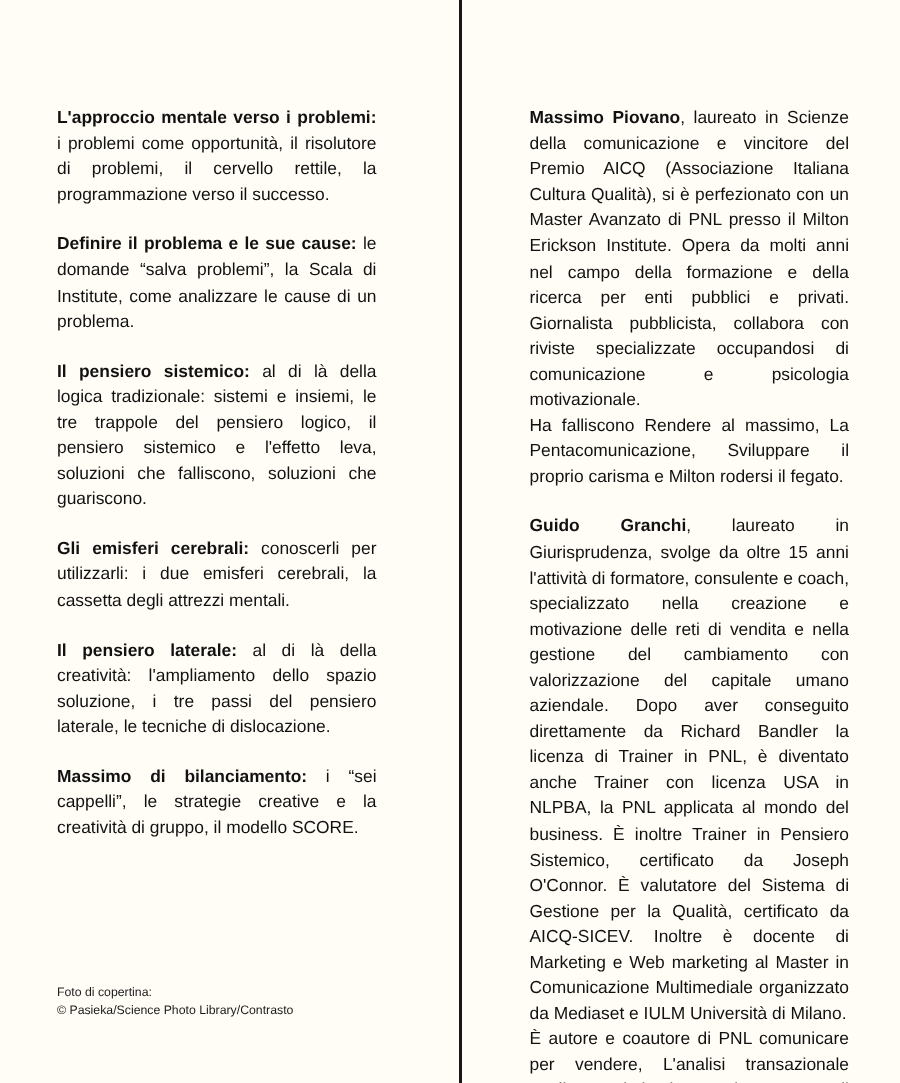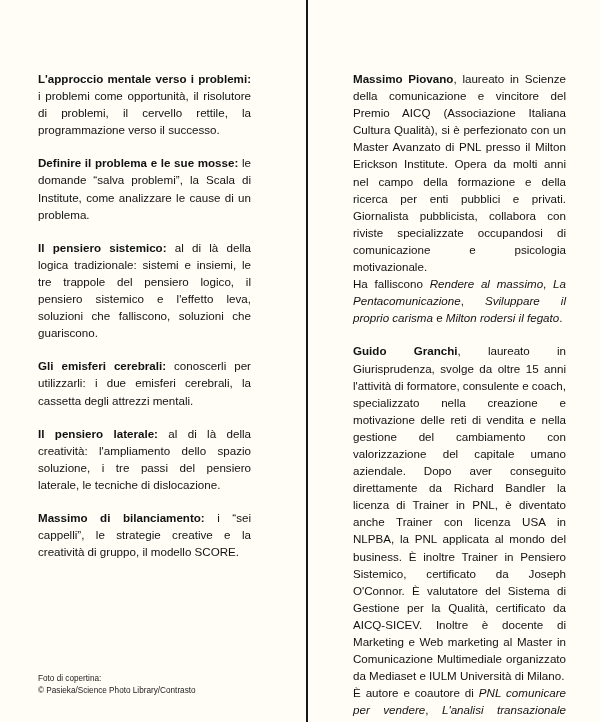--- a/index.html
+++ b/index.html
@@ -50,29 +50,28 @@
     margin: 0 0 16px 0;
     text-align: justify;
   }
   .para:last-child {
     margin-bottom: 0;
   }
   .lead {
     font-weight: bold;
   }
   .title-it {
-    font-style: italic;
   }
   .tight {
     margin-bottom: 0;
   }
   .credit {
     position: absolute;
     left: 38px;
-    top: 673px;
+    top: 656px;
     width: 250px;
     font-size: 8.2px;
     line-height: 11.5px;
     color: #1a1a1a;
     text-align: left;
   }
   .credit div {
     white-space: nowrap;
   }
 </style>
@@ -81,21 +80,21 @@
 
 <div class="page">
 
   <div class="divider"></div>
 
   <div class="col col-left">
 
     <p class="para"><span class="lead">L'approccio mentale verso i problemi:</span><span> i problemi come opportunità, il risolutore di problemi, il cervello rettile, la programmazione verso il successo.</span></p>
 
 
-    <p class="para"><span class="lead">Definire il problema e le sue mosse:</span><span> le domande “salva problemi”, la Scala di Institute, come analizzare le cause di un problema.</span></p>
+    <p class="para"><span class="lead">Definire il problema e le sue cause:</span><span> le domande “salva problemi”, la Scala di Institute, come analizzare le cause di un problema.</span></p>
 
     <p class="para"><span class="lead">Il pensiero sistemico:</span><span> al di là della logica tradizionale: sistemi e insiemi, le tre trappole del pensiero logico, il pensiero sistemico e l'effetto leva, soluzioni che falliscono, soluzioni che guariscono.</span></p>
 
     <p class="para"><span class="lead">Gli emisferi cerebrali:</span><span> conoscerli per utilizzarli: i due emisferi cerebrali, la cassetta degli attrezzi mentali.</span></p>
 
     <p class="para"><span class="lead">Il pensiero laterale:</span><span> al di là della creatività: l'ampliamento dello spazio soluzione, i tre passi del pensiero laterale, le tecniche di dislocazione.</span></p>
 
     <p class="para"><span class="lead">Massimo di bilanciamento:</span><span> i “sei cappelli”, le strategie creative e la creatività di gruppo, il modello SCORE.</span></p>
 
   </div>

